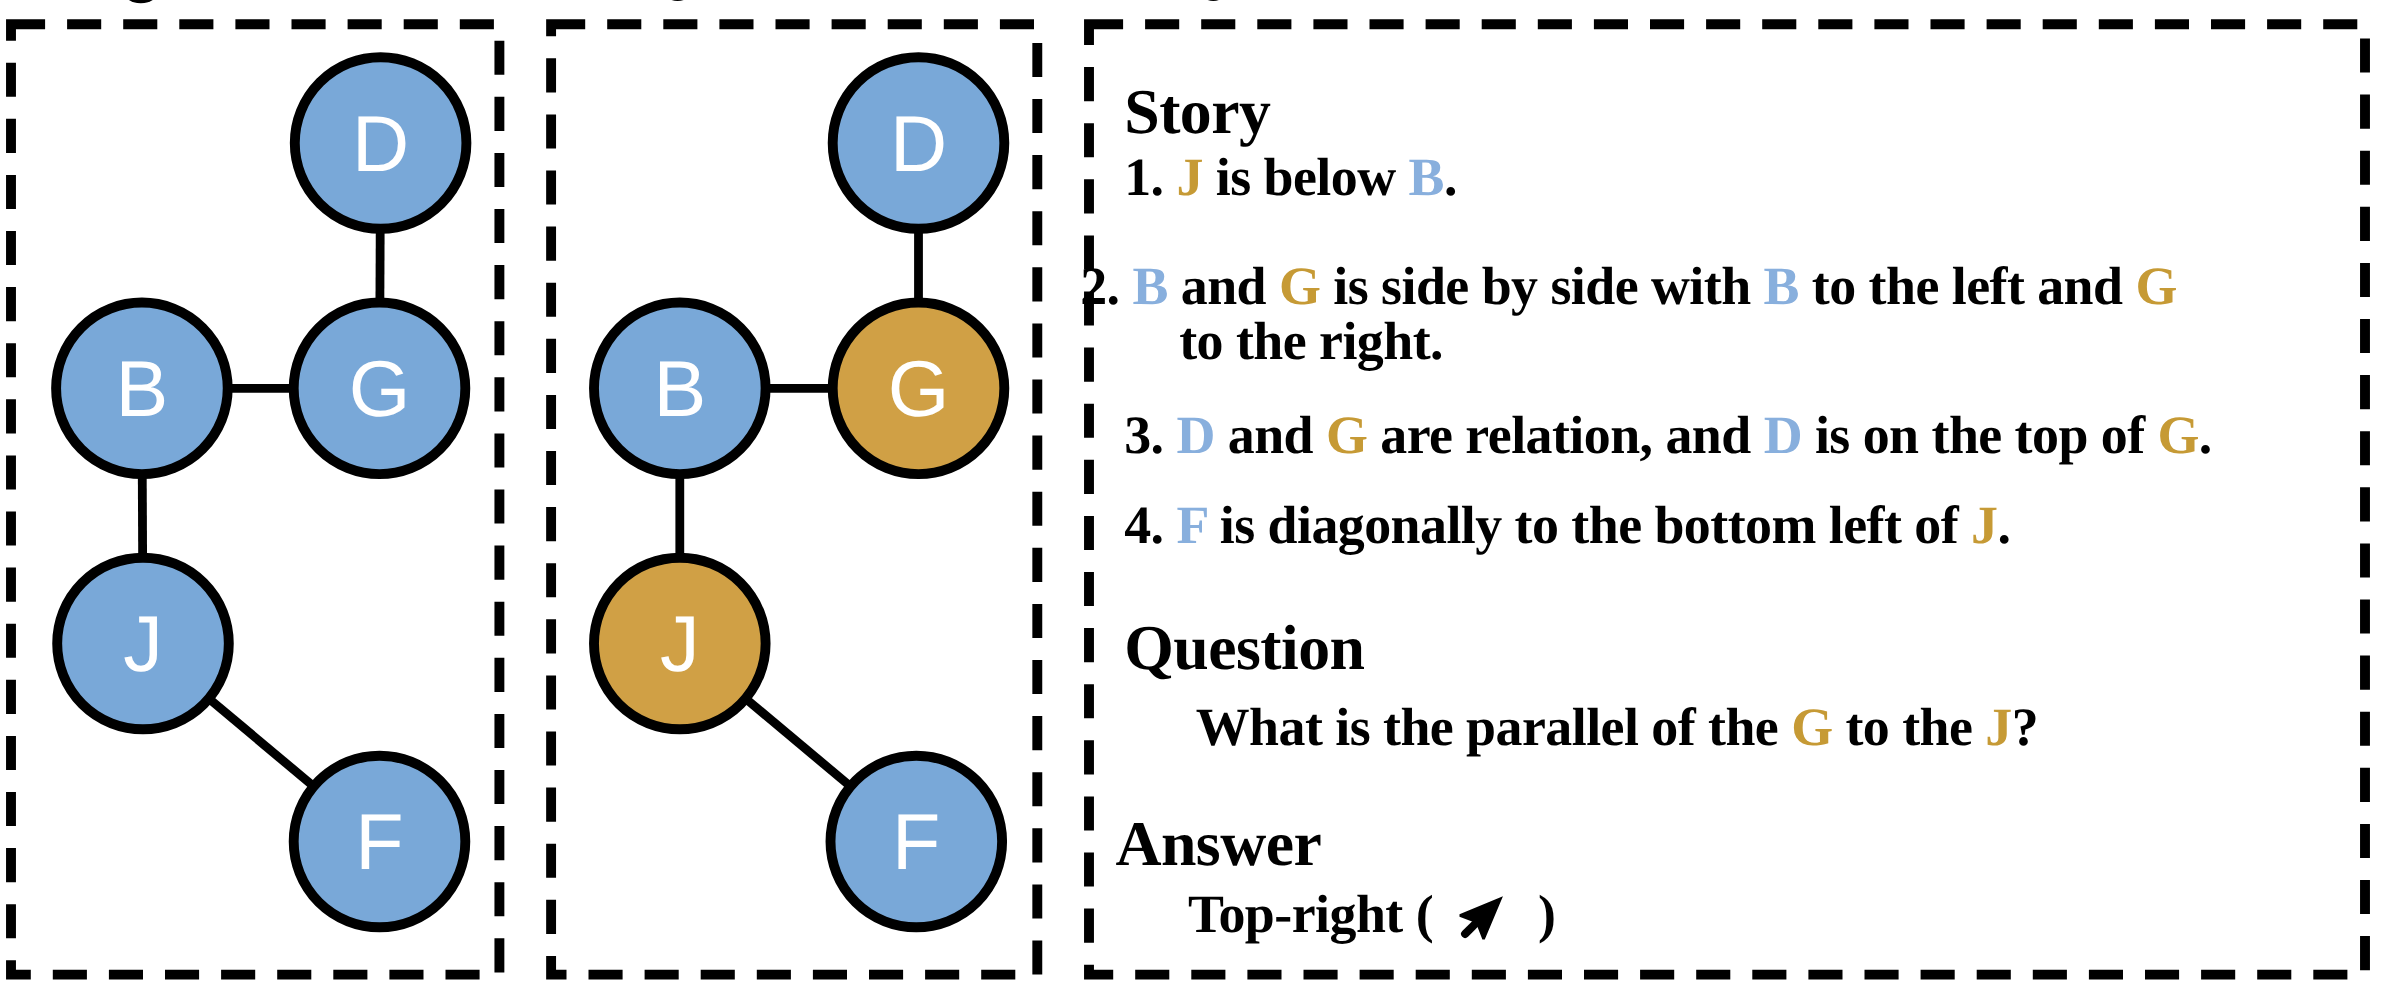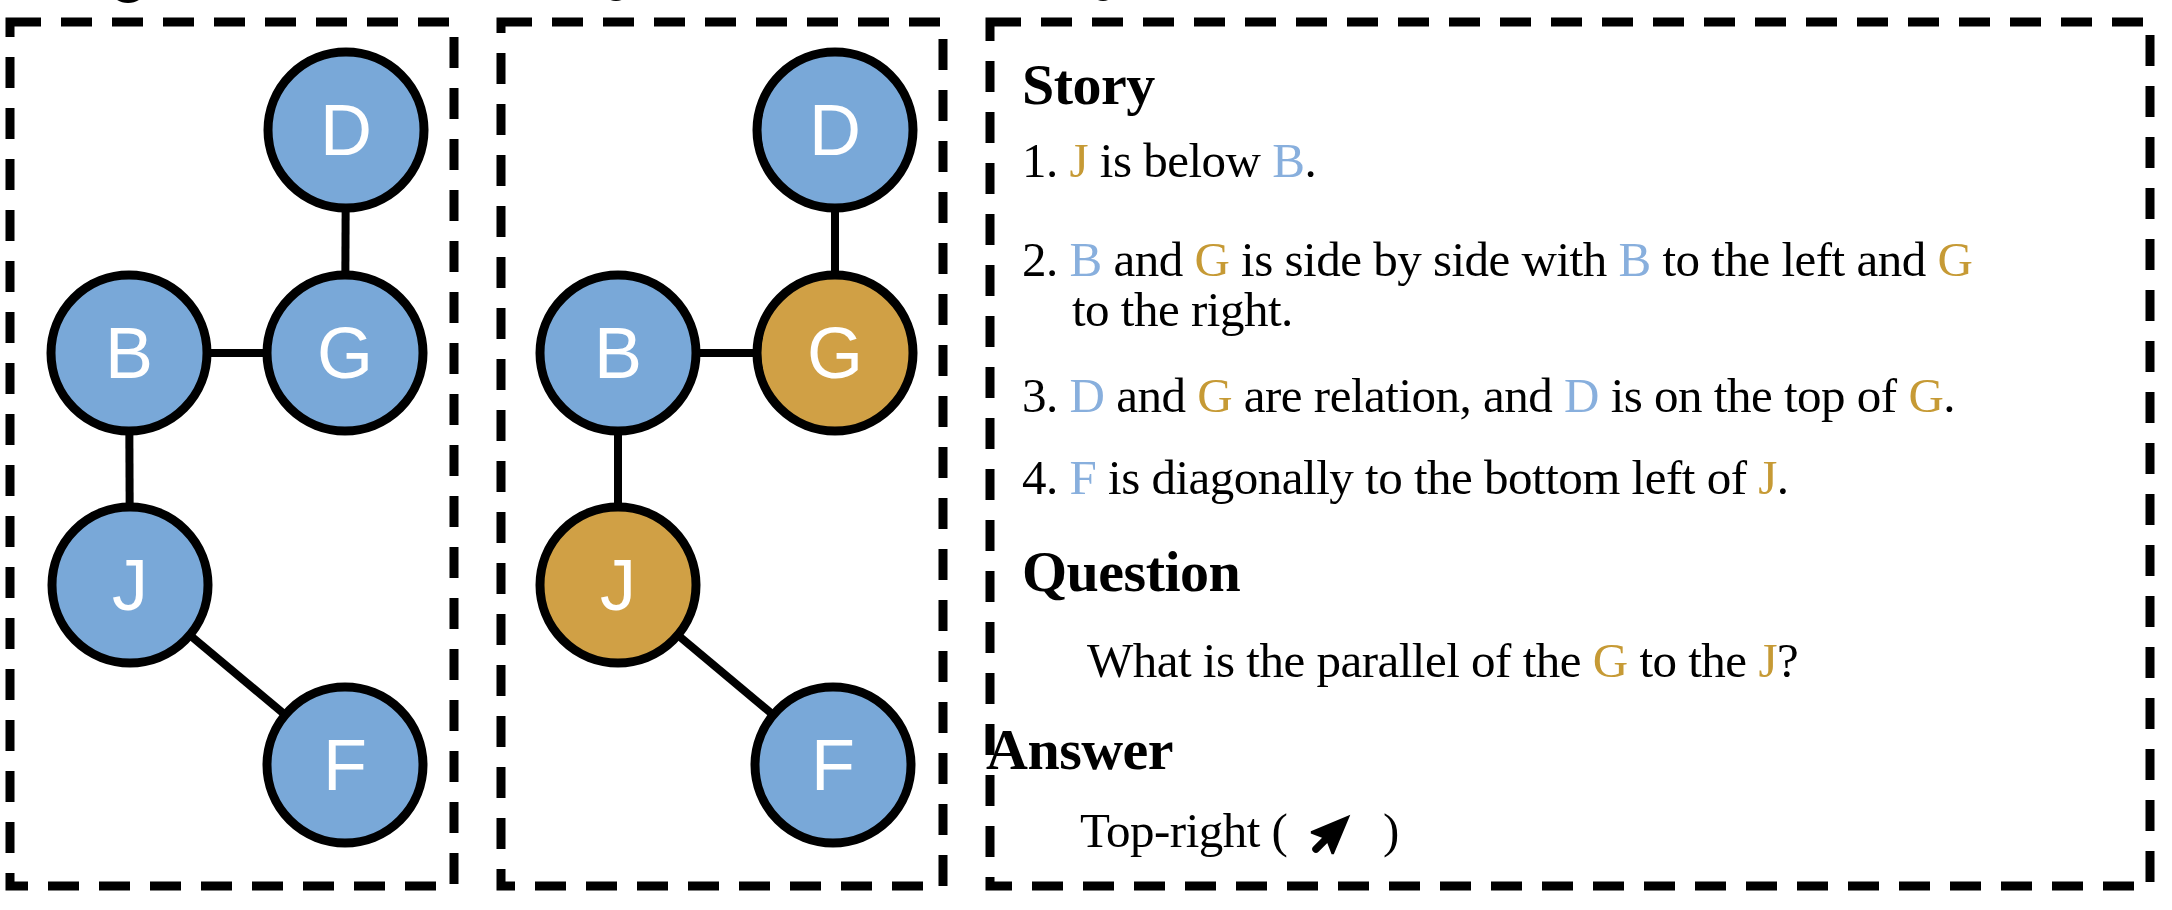--- a/index.html
+++ b/index.html
@@ -2,22 +2,22 @@
 <html style="--node_blue: #79A8D8; --node_gold: #D0A045; --text_blue: #88AFDD; --text_gold: #C69A35; --stroke: #000000; --node_letter: #FFFFFF;"><head>
 <meta charset="utf-8">
 <style>
   html,body{margin:0;padding:0;background:#ffffff;}
   .canvas{position:relative;width:2172px;height:910px;overflow:hidden;background:#fff;
           font-family:"Liberation Serif","DejaVu Serif",serif;}
   svg.bg{position:absolute;left:0;top:0;}
   .node-label{font-family:"Liberation Sans","DejaVu Sans",sans-serif;font-size:72px;fill:#ffffff;
               text-anchor:middle;}
   .line{position:absolute;line-height:1.1;white-space:pre;color:#000;}
-  .body-line{font-size:49px;letter-spacing:-0.5px;}
-  .heading-line{font-size:58px;font-weight:bold;letter-spacing:-0.5px;}
+  .body-line{font-size:49px;letter-spacing:-0.5px;font-weight:bold;}
+  .heading-line{font-size:58px;font-weight:bold;letter-spacing:-0.5px;margin-top:17px;}
   .c-gold{color:var(--text_gold,#C69A35);}
   .c-blue{color:var(--text_blue,#88AFDD);}
   .arrow-icon{display:inline-block;width:52px;height:52px;vertical-align:-9px;margin:0 10px;}
 </style>
 </head>
 <body>
 
 <div class="canvas">
 
   <svg class="bg" width="2172" height="910" viewBox="0 0 2172 910">
@@ -67,32 +67,32 @@
       <text class="node-label" x="618" y="585" dy="25">J</text>
       <text class="node-label" x="833" y="765" dy="25">F</text>
     </g>
   </svg>
 
   <div>
     <div class="line heading-line" style="left:1022px;top:53px">Story</div>
 
     <div class="line body-line" style="left:1022px;top:134px"><span>1. </span><span class="c-gold">J</span><span> is below </span><span class="c-blue">B</span><span>.</span></div>
 
-    <div class="line body-line" style="left:1022px;top:233px"><span>2. </span><span class="c-blue">B</span><span> and </span><span class="c-gold">G</span><span> is side by side with </span><span class="c-blue">B</span><span> to the left and </span><span class="c-gold">G</span></div>
+    <div class="line body-line" style="left:982px;top:233px"><span>2. </span><span class="c-blue">B</span><span> and </span><span class="c-gold">G</span><span> is side by side with </span><span class="c-blue">B</span><span> to the left and </span><span class="c-gold">G</span></div>
     <div class="line body-line" style="left:1072px;top:283px"><span>to the right.</span></div>
 
     <div class="line body-line" style="left:1022px;top:369px"><span>3. </span><span class="c-blue">D</span><span> and </span><span class="c-gold">G</span><span> are relation, and </span><span class="c-blue">D</span><span> is on the top of </span><span class="c-gold">G</span><span>.</span></div>
 
     <div class="line body-line" style="left:1022px;top:451px"><span>4. </span><span class="c-blue">F</span><span> is diagonally to the bottom left of </span><span class="c-gold">J</span><span>.</span></div>
 
     <div class="line heading-line" style="left:1022px;top:540px">Question</div>
 
     <div class="line body-line" style="left:1087px;top:634px"><span>What is the parallel of the </span><span class="c-gold">G</span><span> to the </span><span class="c-gold">J</span><span>?</span></div>
 
-    <div class="line heading-line" style="left:986px;top:718px">Answer</div>
+    <div class="line heading-line" style="left:1014px;top:718px">Answer</div>
 
     <div class="line body-line" style="left:1080px;top:804px"><span>Top-right ( </span><svg class="arrow-icon" viewBox="0 0 24 24">
           <path d="M12 2 L4.5 20.29 L5.21 21 L12 18 L18.79 21 L19.5 20.29 Z" transform="rotate(45 12 12)" fill="#000"></path>
           <line x1="7.7" y1="16.3" x2="3.2" y2="20.8" stroke="#000" stroke-width="3.4" stroke-linecap="round"></line>
         </svg><span> )</span></div>
   </div>
 
 </div>
 
 </body></html>

